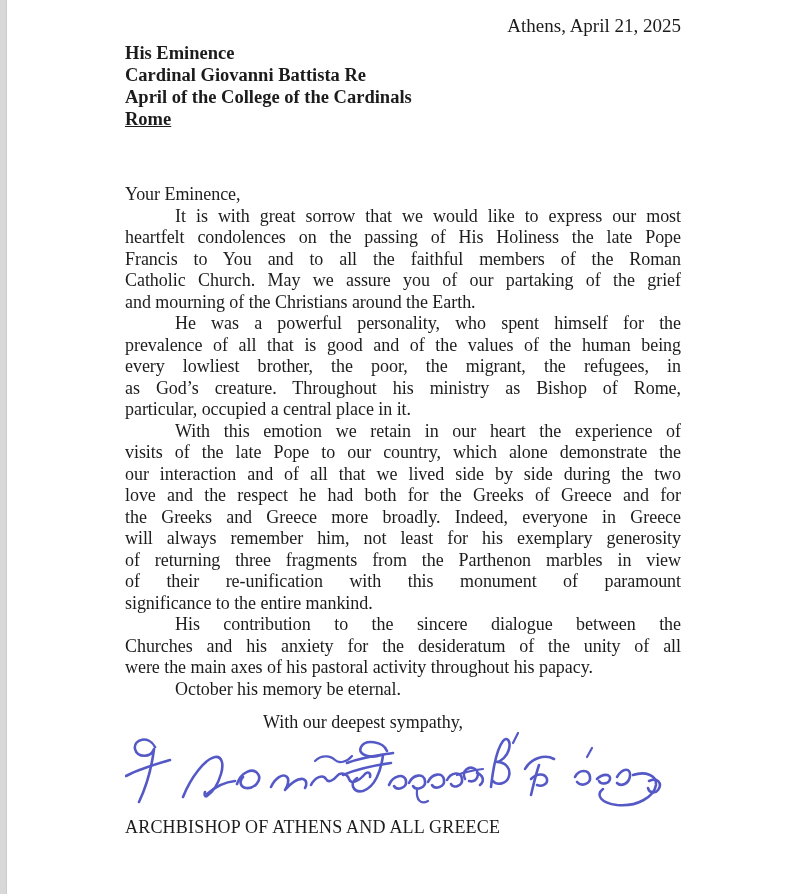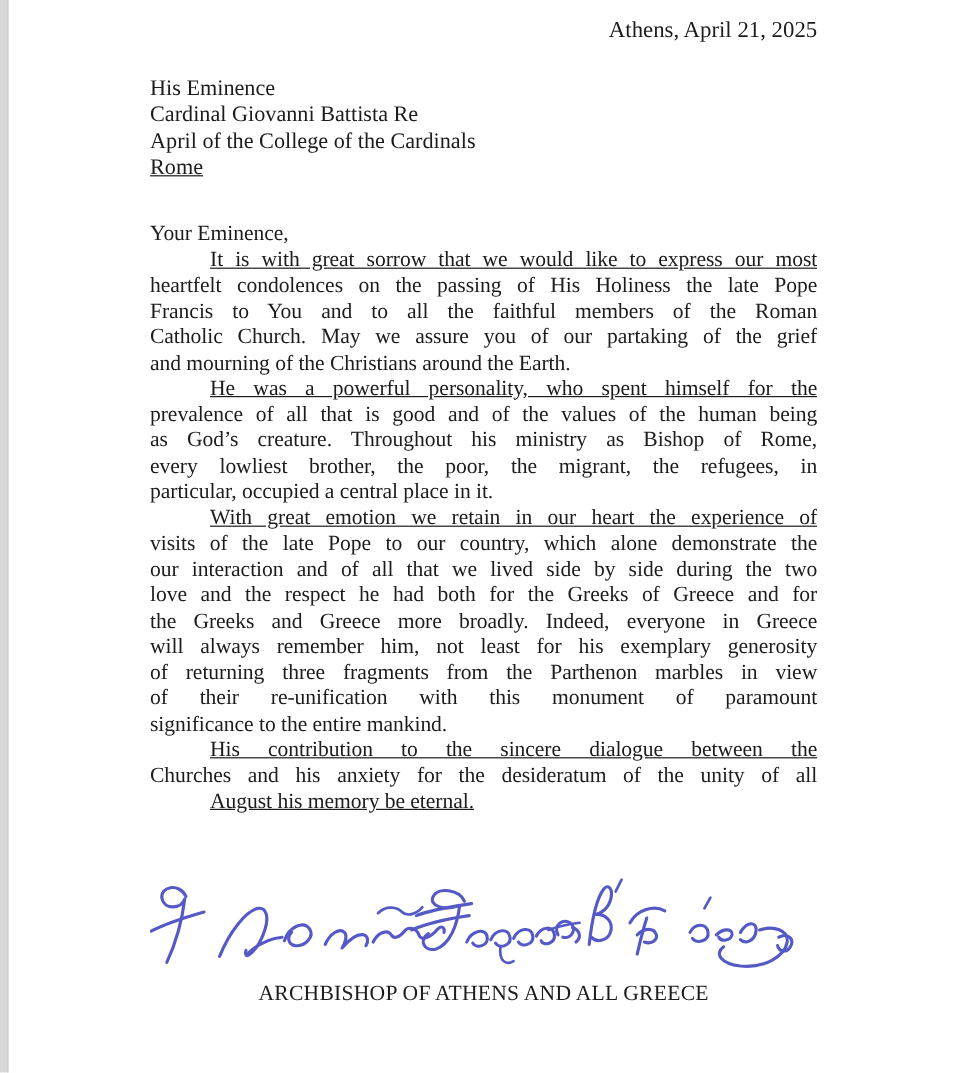--- a/index.html
+++ b/index.html
@@ -25,62 +25,61 @@
   }
   .date {
     position: absolute;
     left: 125px; top: 15px;
     width: 556px;
     text-align: right;
     font-size: 19px;
   }
   .recipient {
     position: absolute;
-    left: 125px; top: 63px;
-    font-weight: normal;
+    left: 125px; top: 42px;
+    font-weight: bold;
     font-size: 18.5px;
     line-height: 22px;
   }
   .recipient .city {
     text-decoration: underline;
   }
   .body-block {
     position: absolute;
     left: 125px; top: 184px;
     width: 556px;
     font-size: 18px;
     line-height: 21.5px;
     letter-spacing: -0.05px;
   }
   .ln {
     height: 21.5px;
     overflow: hidden;
     text-align: justify;
     text-align-last: justify;
   }
-  .ln.first { padding-left: 50px; text-decoration: underline; }
+  .ln.first { padding-left: 50px; }
   .ln.last  { text-align-last: left; }
   .closing {
     position: absolute;
     left: 125px; top: 712px;
     width: 556px;
     text-align: center;
     font-size: 18px;
     transform: translateX(-40px);
   }
   .signature-svg {
     position: absolute;
     left: 125px; top: 729px;
     width: 540px; height: 90px;
   }
   .signoff {
     position: absolute;
     left: 125px; top: 817px;
     width: 556px;
-    text-align: center;
     font-size: 18px;
     letter-spacing: 0.2px;
   }
 </style>
 </head>
 <body>
 
 <div class="page">
 
   <div class="edge-strip"></div>
@@ -98,40 +97,42 @@
     <div class="ln last">Your Eminence,</div>
 
     <div class="ln first">It is with great sorrow that we would like to express our most</div>
     <div class="ln">heartfelt condolences on the passing of His Holiness the late Pope</div>
     <div class="ln">Francis to You and to all the faithful members of the Roman</div>
     <div class="ln">Catholic Church. May we assure you of our partaking of the grief</div>
     <div class="ln last">and mourning of the Christians around the Earth.</div>
 
     <div class="ln first">He was a powerful personality, who spent himself for the</div>
     <div class="ln">prevalence of all that is good and of the values of the human being</div>
+    <div class="ln">every lowliest brother, the poor, the migrant, the refugees, in</div>
     <div class="ln">as God’s creature. Throughout his ministry as Bishop of Rome,</div>
-    <div class="ln">every lowliest brother, the poor, the migrant, the refugees, in</div>
     <div class="ln last">particular, occupied a central place in it.</div>
 
-    <div class="ln first">With great emotion we retain in our heart the experience of</div>
+    <div class="ln first">With this emotion we retain in our heart the experience of</div>
     <div class="ln">visits of the late Pope to our country, which alone demonstrate the</div>
     <div class="ln">our interaction and of all that we lived side by side during the two</div>
     <div class="ln">love and the respect he had both for the Greeks of Greece and for</div>
     <div class="ln">the Greeks and Greece more broadly. Indeed, everyone in Greece</div>
     <div class="ln">will always remember him, not least for his exemplary generosity</div>
     <div class="ln">of returning three fragments from the Parthenon marbles in view</div>
     <div class="ln">of their re-unification with this monument of paramount</div>
     <div class="ln last">significance to the entire mankind.</div>
 
     <div class="ln first">His contribution to the sincere dialogue between the</div>
     <div class="ln">Churches and his anxiety for the desideratum of the unity of all</div>
+    <div class="ln last">were the main axes of his pastoral activity throughout his papacy.</div>
 
-    <div class="ln first last">August his memory be eternal.</div>
+    <div class="ln first last">October his memory be eternal.</div>
   </div>
 
+  <div class="closing">With our deepest sympathy,</div>
 
   <svg class="signature-svg" viewBox="0 0 540 90" fill="none" stroke="#5559c6" stroke-width="2.6" stroke-linecap="round" stroke-linejoin="round">
 
     <path d="M30,18 C24,6 8,10 10,20 C12,29 26,29 29,20 C27,36 22,56 14,73"></path>
     <path d="M1,47 C14,40 31,35 45,31"></path>
 
     <path d="M58,68 C66,48 80,30 90,28 C97,27 99,35 96,45 C93,55 88,63 82,67 C80,68 79,66 80,63"></path>
     <path d="M82,65 C90,58 100,53 110,52"></path>
 
     <path d="M112,55 C116,43 128,38 133,45 C137,51 130,60 121,59 C115,58 114,52 118,48"></path>

